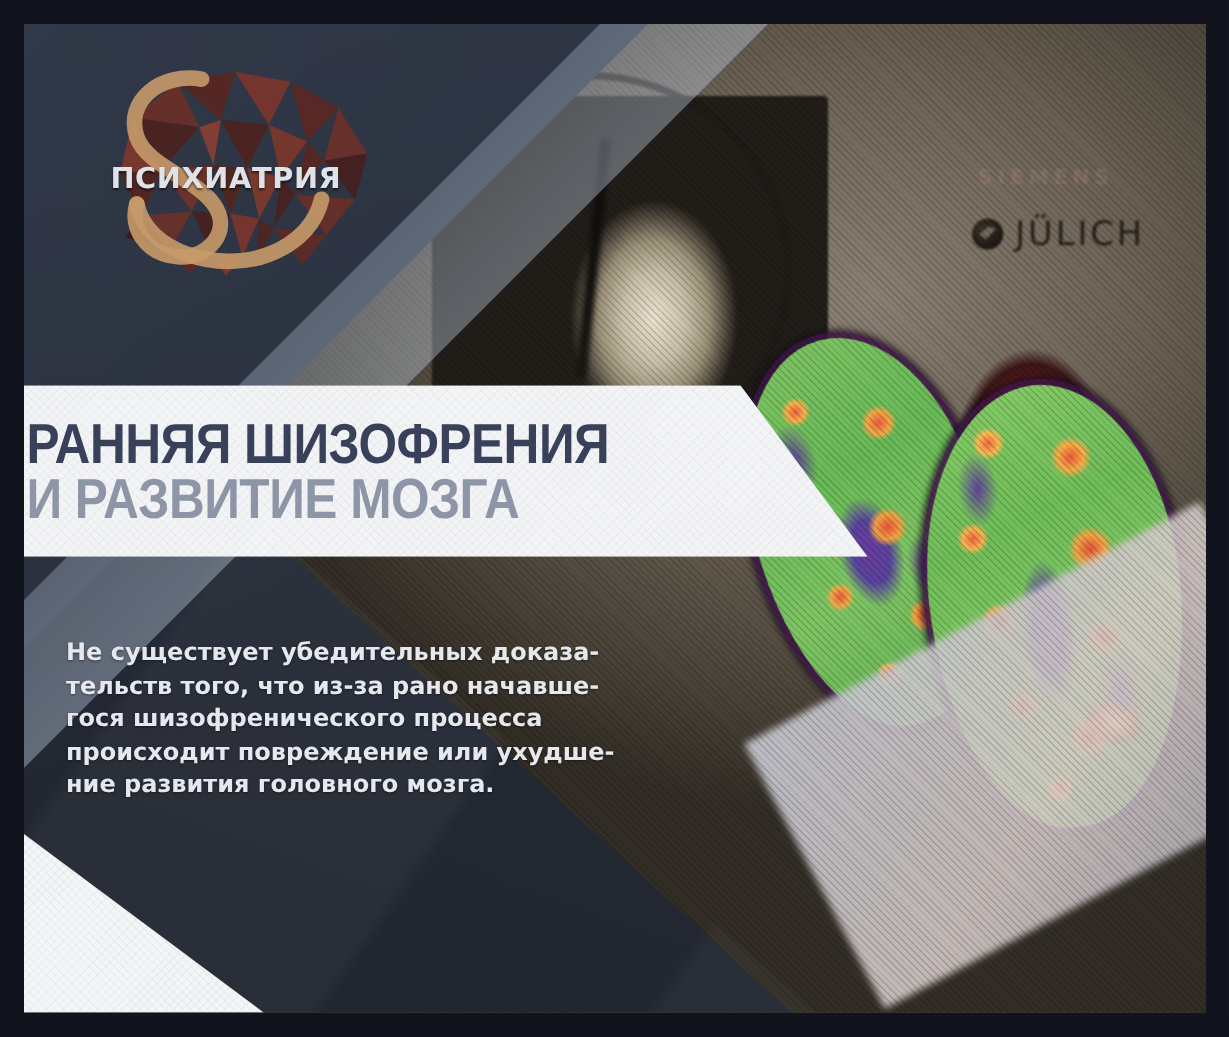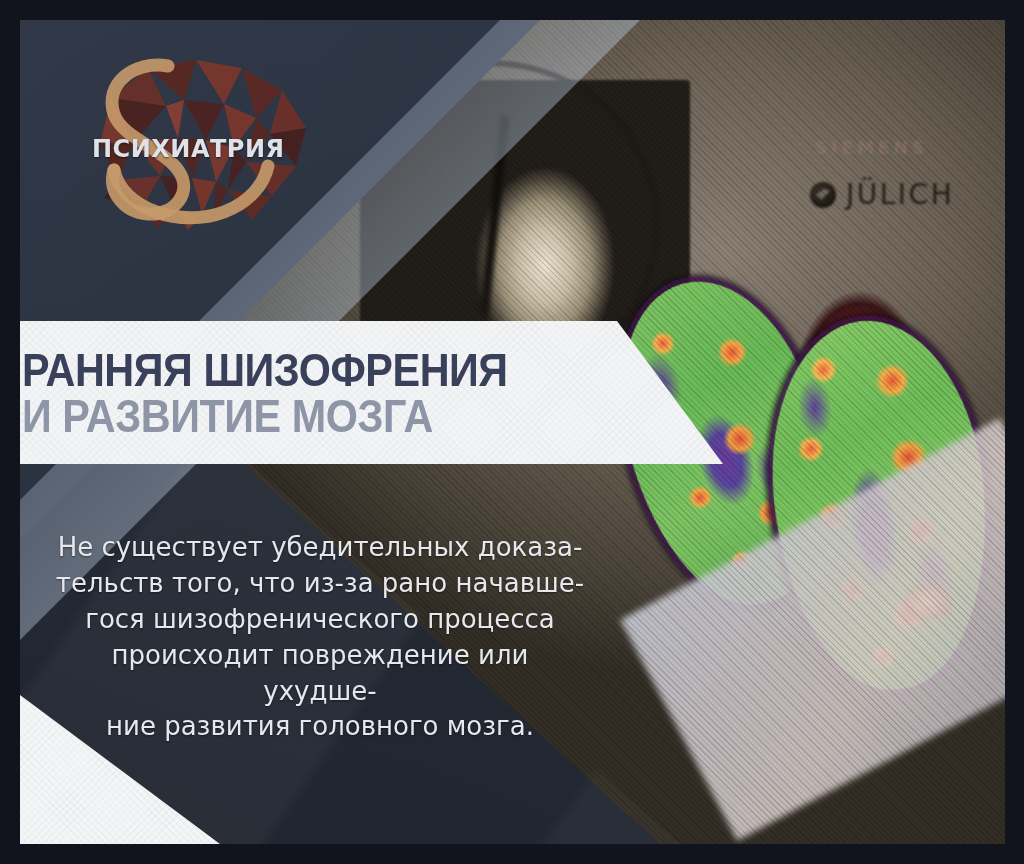--- a/index.html
+++ b/index.html
@@ -254,25 +254,24 @@
     white-space:nowrap;
   }
   .t-line1 { color:#39415a; display:block; }
   .t-line2 { color:#8d95a6; display:block; }
 
   
   .body-copy {
     position:absolute; left:35px; top:510px;
     width:530px;
     color:#e6e8ed;
-    font-size:26px;
+    font-size:20px;
     line-height:1.38;
-    font-weight:400;
+    font-weight:700;
     text-shadow:0 1px 2px rgba(0,0,0,.45);
-    text-align:center;
   }
   .body-copy p { white-space:pre-line; }
 
   
   .tri-bl {
     position:absolute; left:0; top:0; right:0; bottom:0;
     background:#f4f5f7;
     clip-path:polygon(0 675px, 200px 824px, 0 824px);
   }
   .tri-bl-texture {

